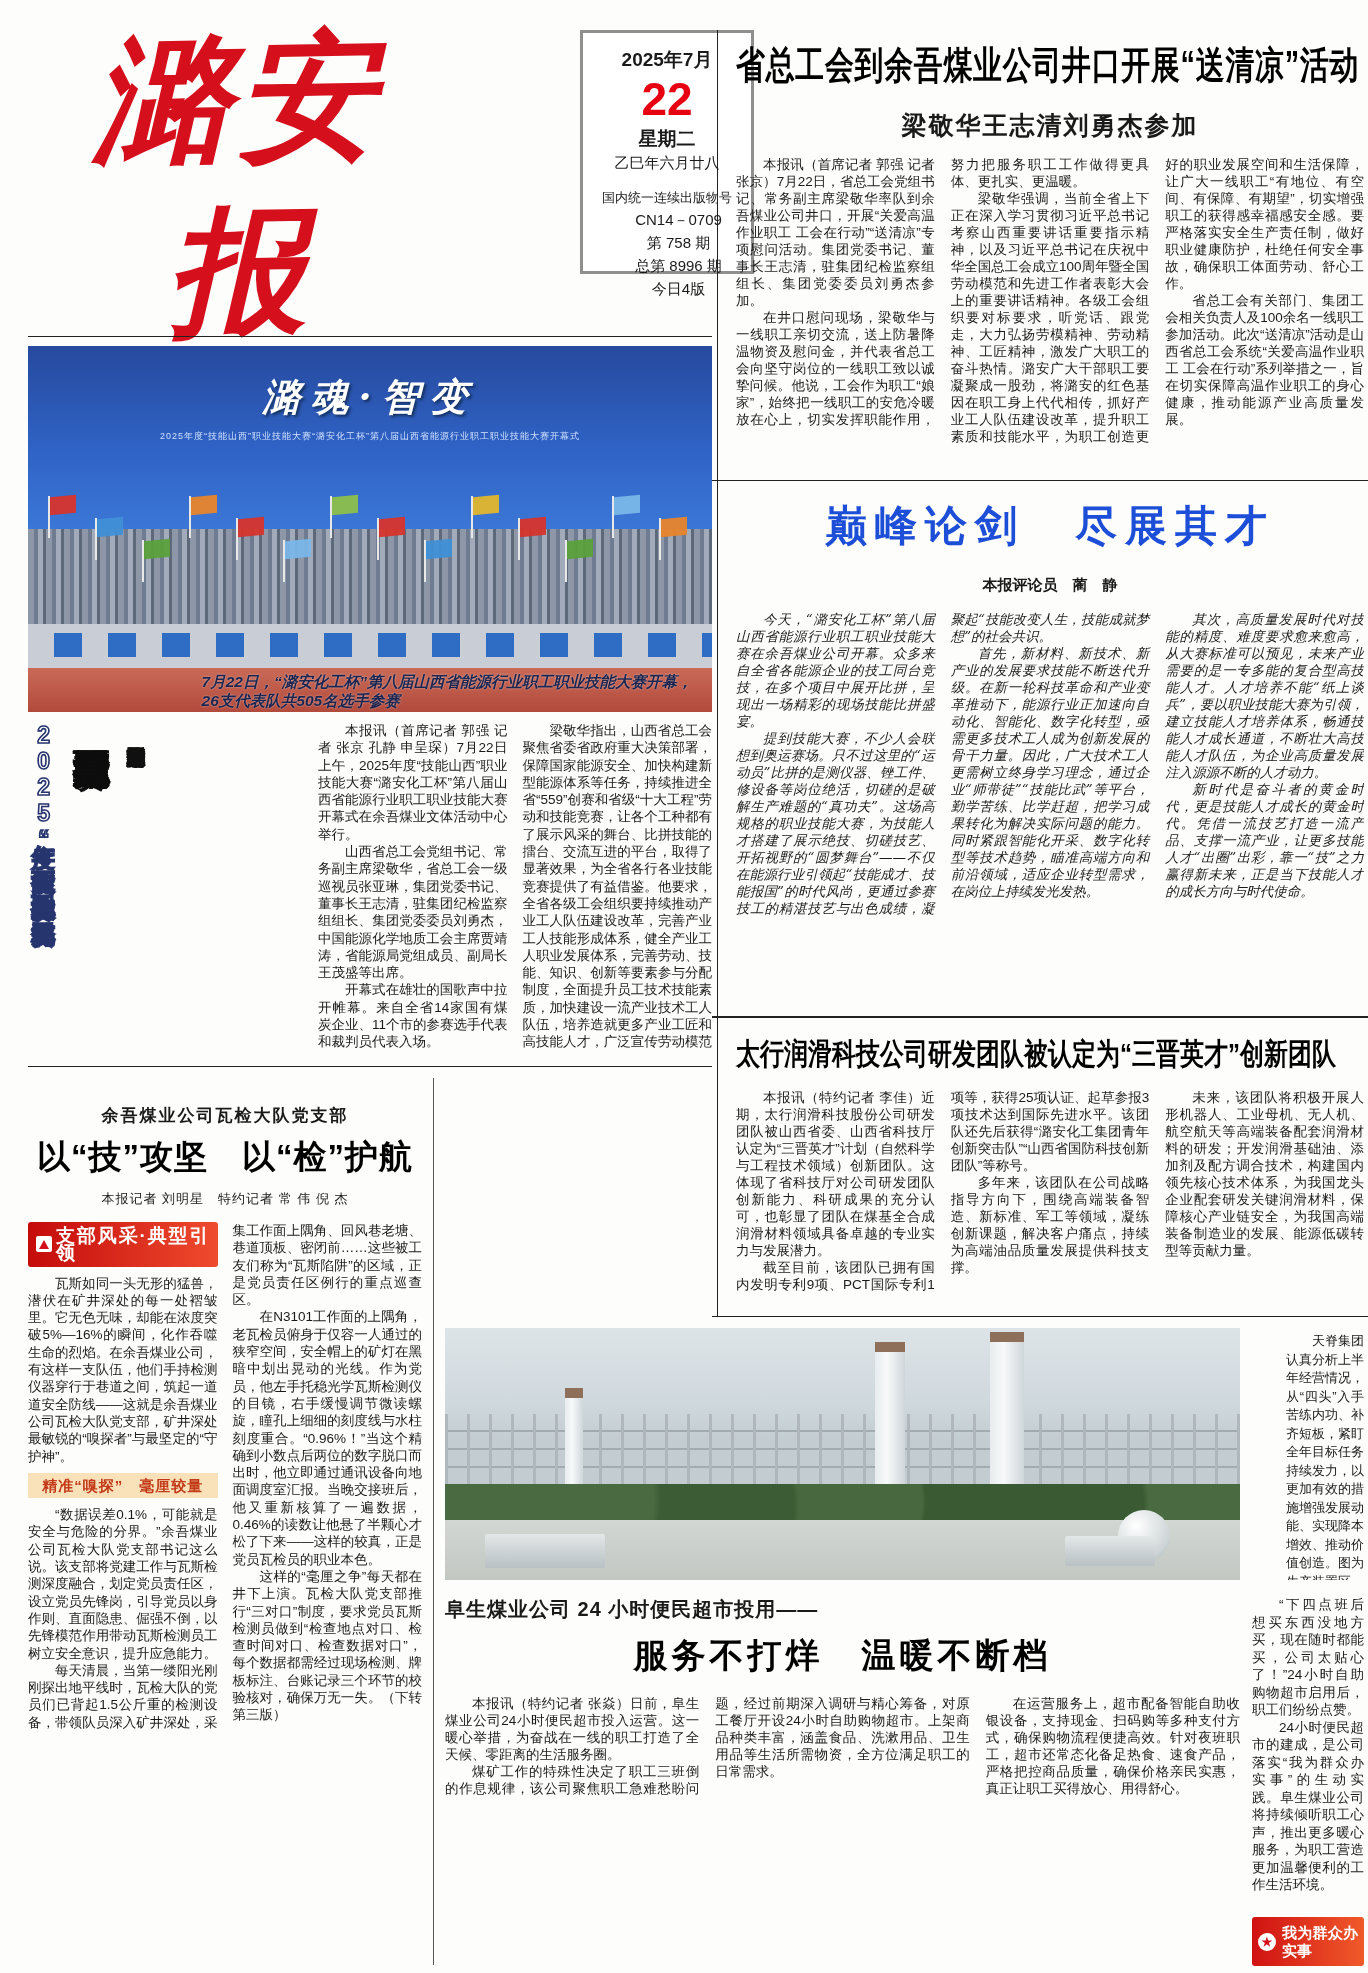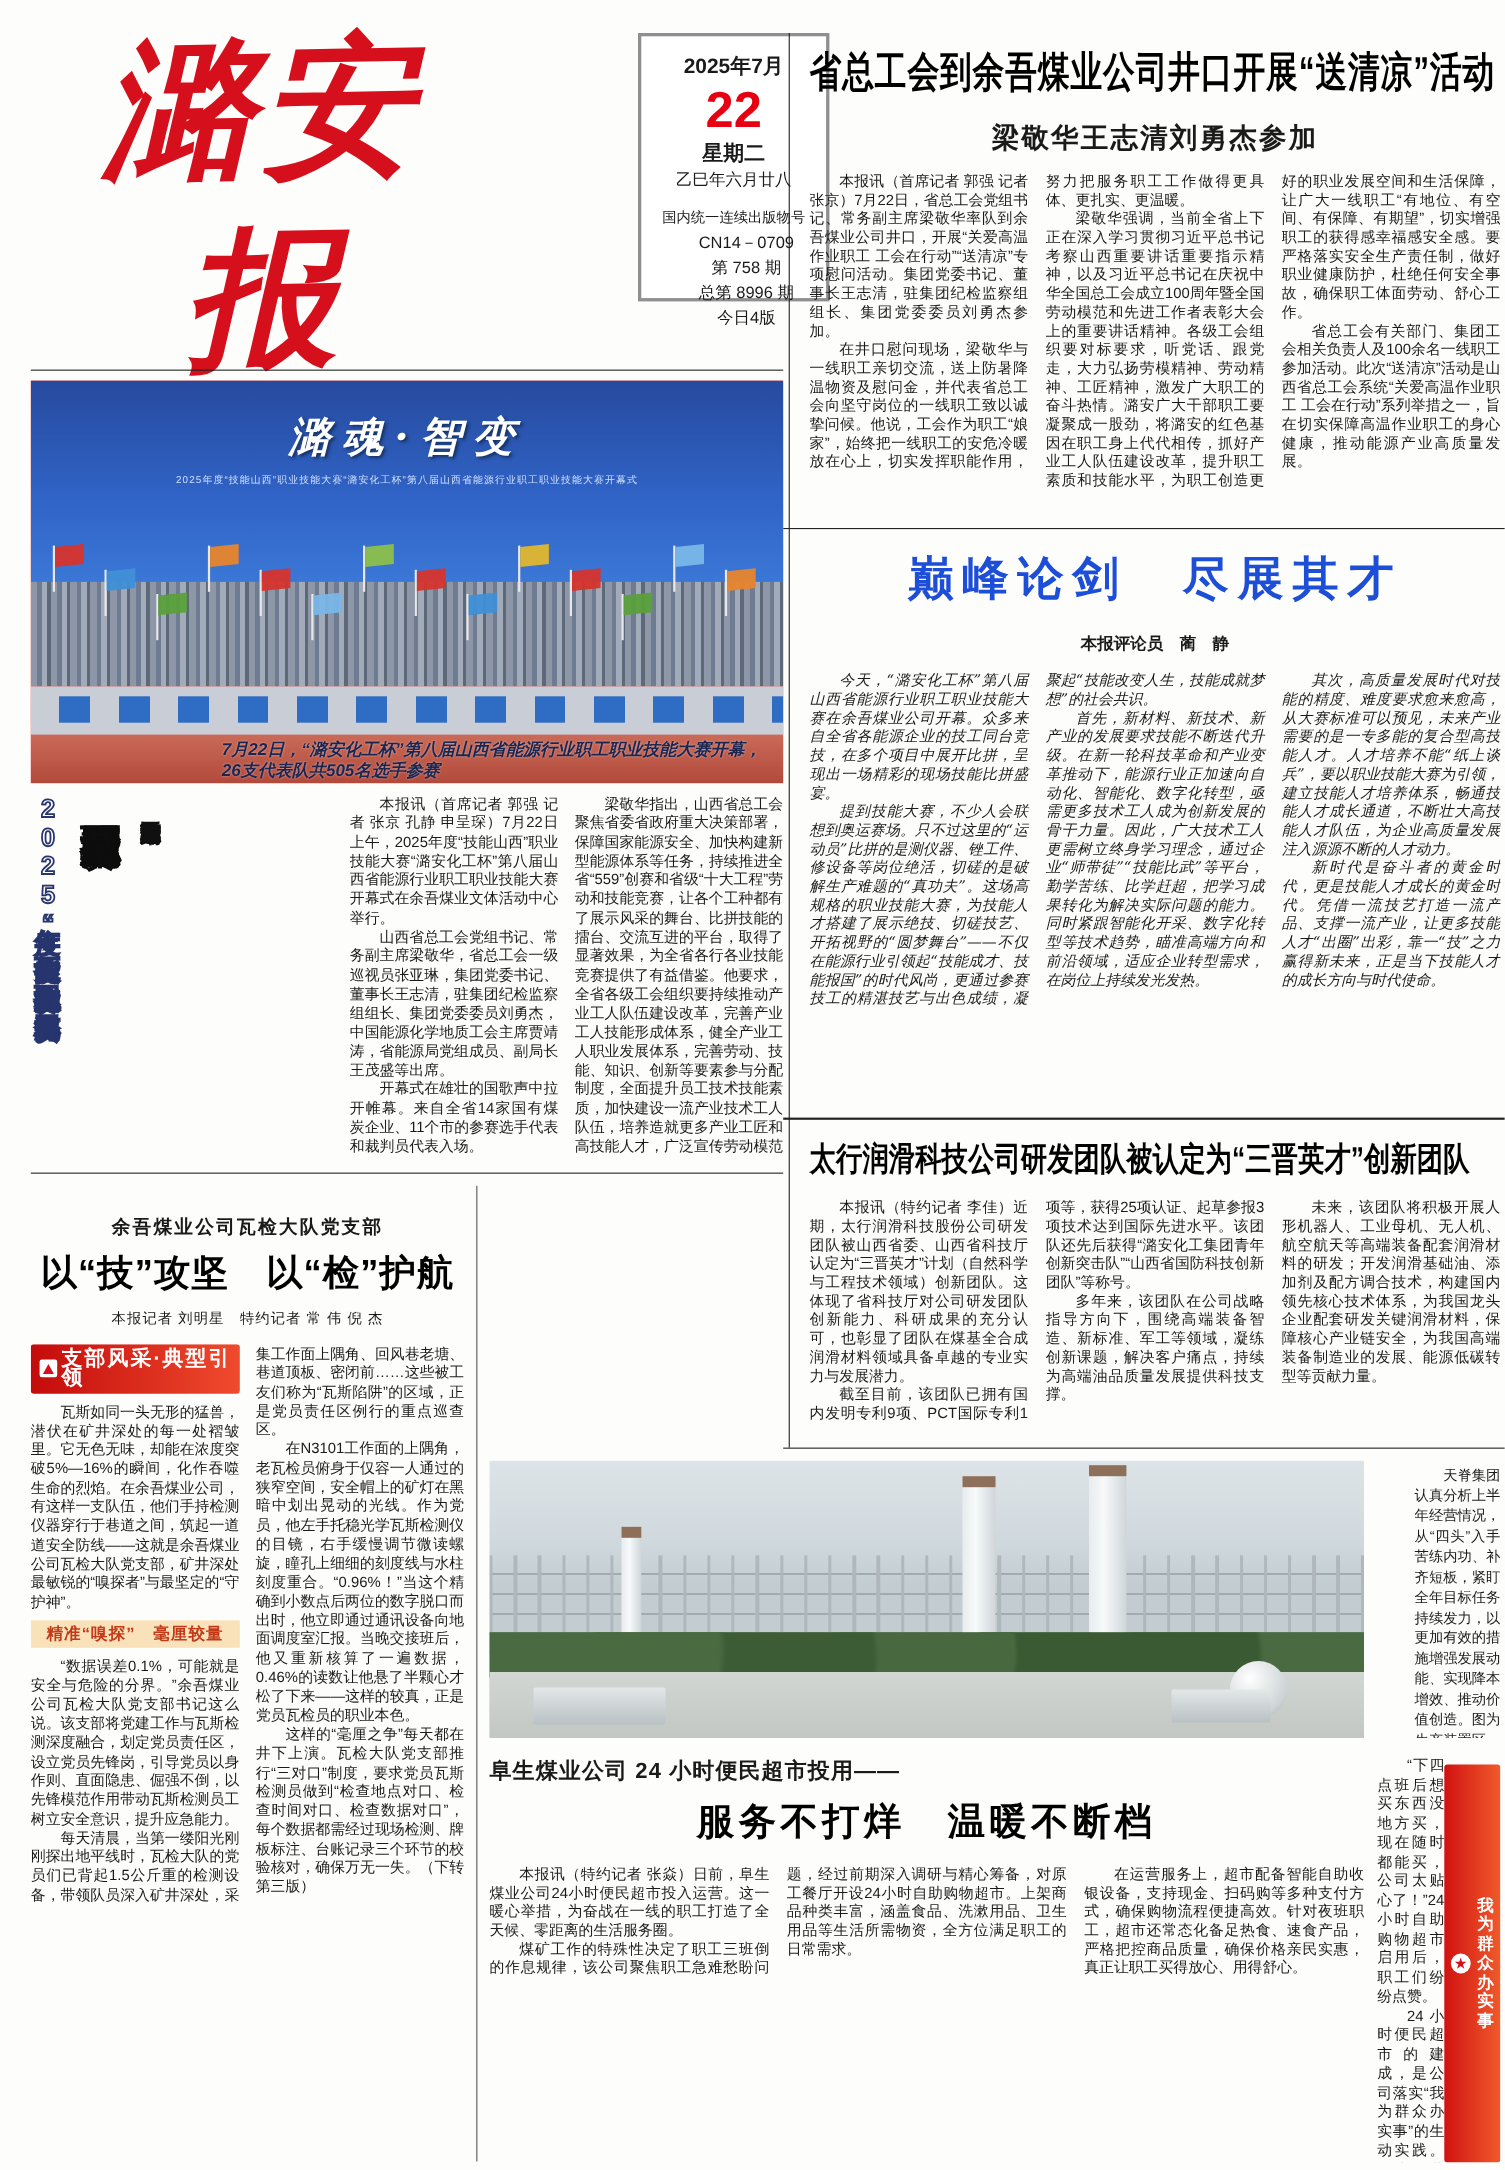--- a/index.html
+++ b/index.html
@@ -63,21 +63,21 @@
   .wj-eyebrow{font-size:17px;font-weight:bold;text-align:center;letter-spacing:2px;margin-top:24px;}
   .wj-head{font-size:33px;font-weight:900;text-align:center;letter-spacing:1px;margin-top:8px;color:#000;}
   .wj-byline{font-size:13px;text-align:center;margin-top:10px;letter-spacing:1px;}
   .badge-red{display:flex;align-items:center;gap:4px;background:linear-gradient(90deg,#c40b0b,#ef4b2e);color:#fff;font-size:19px;font-weight:bold;padding:5px 8px;border-radius:3px;margin-bottom:8px;letter-spacing:1px;}
   .badge-icon{display:inline-block;width:16px;height:16px;background:#fff;border-radius:2px;position:relative;flex:0 0 16px;}
   .badge-icon:after{content:"";position:absolute;left:3px;top:4px;width:0;height:0;border-left:5px solid transparent;border-right:5px solid transparent;border-bottom:9px solid #d5101c;}
   .wj-subhead{background:#f9e2ba;color:#c23a18;font-size:15px;font-weight:bold;text-align:center;padding:4px 0;margin:8px 0;text-indent:0;letter-spacing:1px;}
   
   .fs-eyebrow{font-size:20px;font-weight:900;letter-spacing:1px;}
   .fs-head{font-size:34px;font-weight:900;text-align:center;letter-spacing:4px;margin-top:10px;color:#000;}
-  .side-col{font-size:13.5px;line-height:17.5px;overflow:hidden;display:flex;flex-direction:row;}
+  .side-col{font-size:13.5px;line-height:17.5px;overflow:hidden;display:flex;flex-direction:column;}
   .side-text{flex:1 1 auto;overflow:hidden;}
   .badge-bottom{display:flex;align-items:center;gap:6px;background:linear-gradient(90deg,#d01212,#f05a2a);color:#fff;font-size:15px;font-weight:bold;padding:7px 6px;border-radius:3px;margin-top:8px;}
   .star-ic{color:#d5101c;background:#fff;border-radius:50%;width:18px;height:18px;line-height:18px;text-align:center;font-size:12px;flex:0 0 18px;}
   .caption-col{font-size:13px;line-height:18.5px;overflow:hidden;}
   .caption-col p{text-indent:2em;margin-left:34px;}
   .credit{text-align:right;text-indent:0 !important;font-weight:bold;}
 </style>
 </head>
 <body>
 

